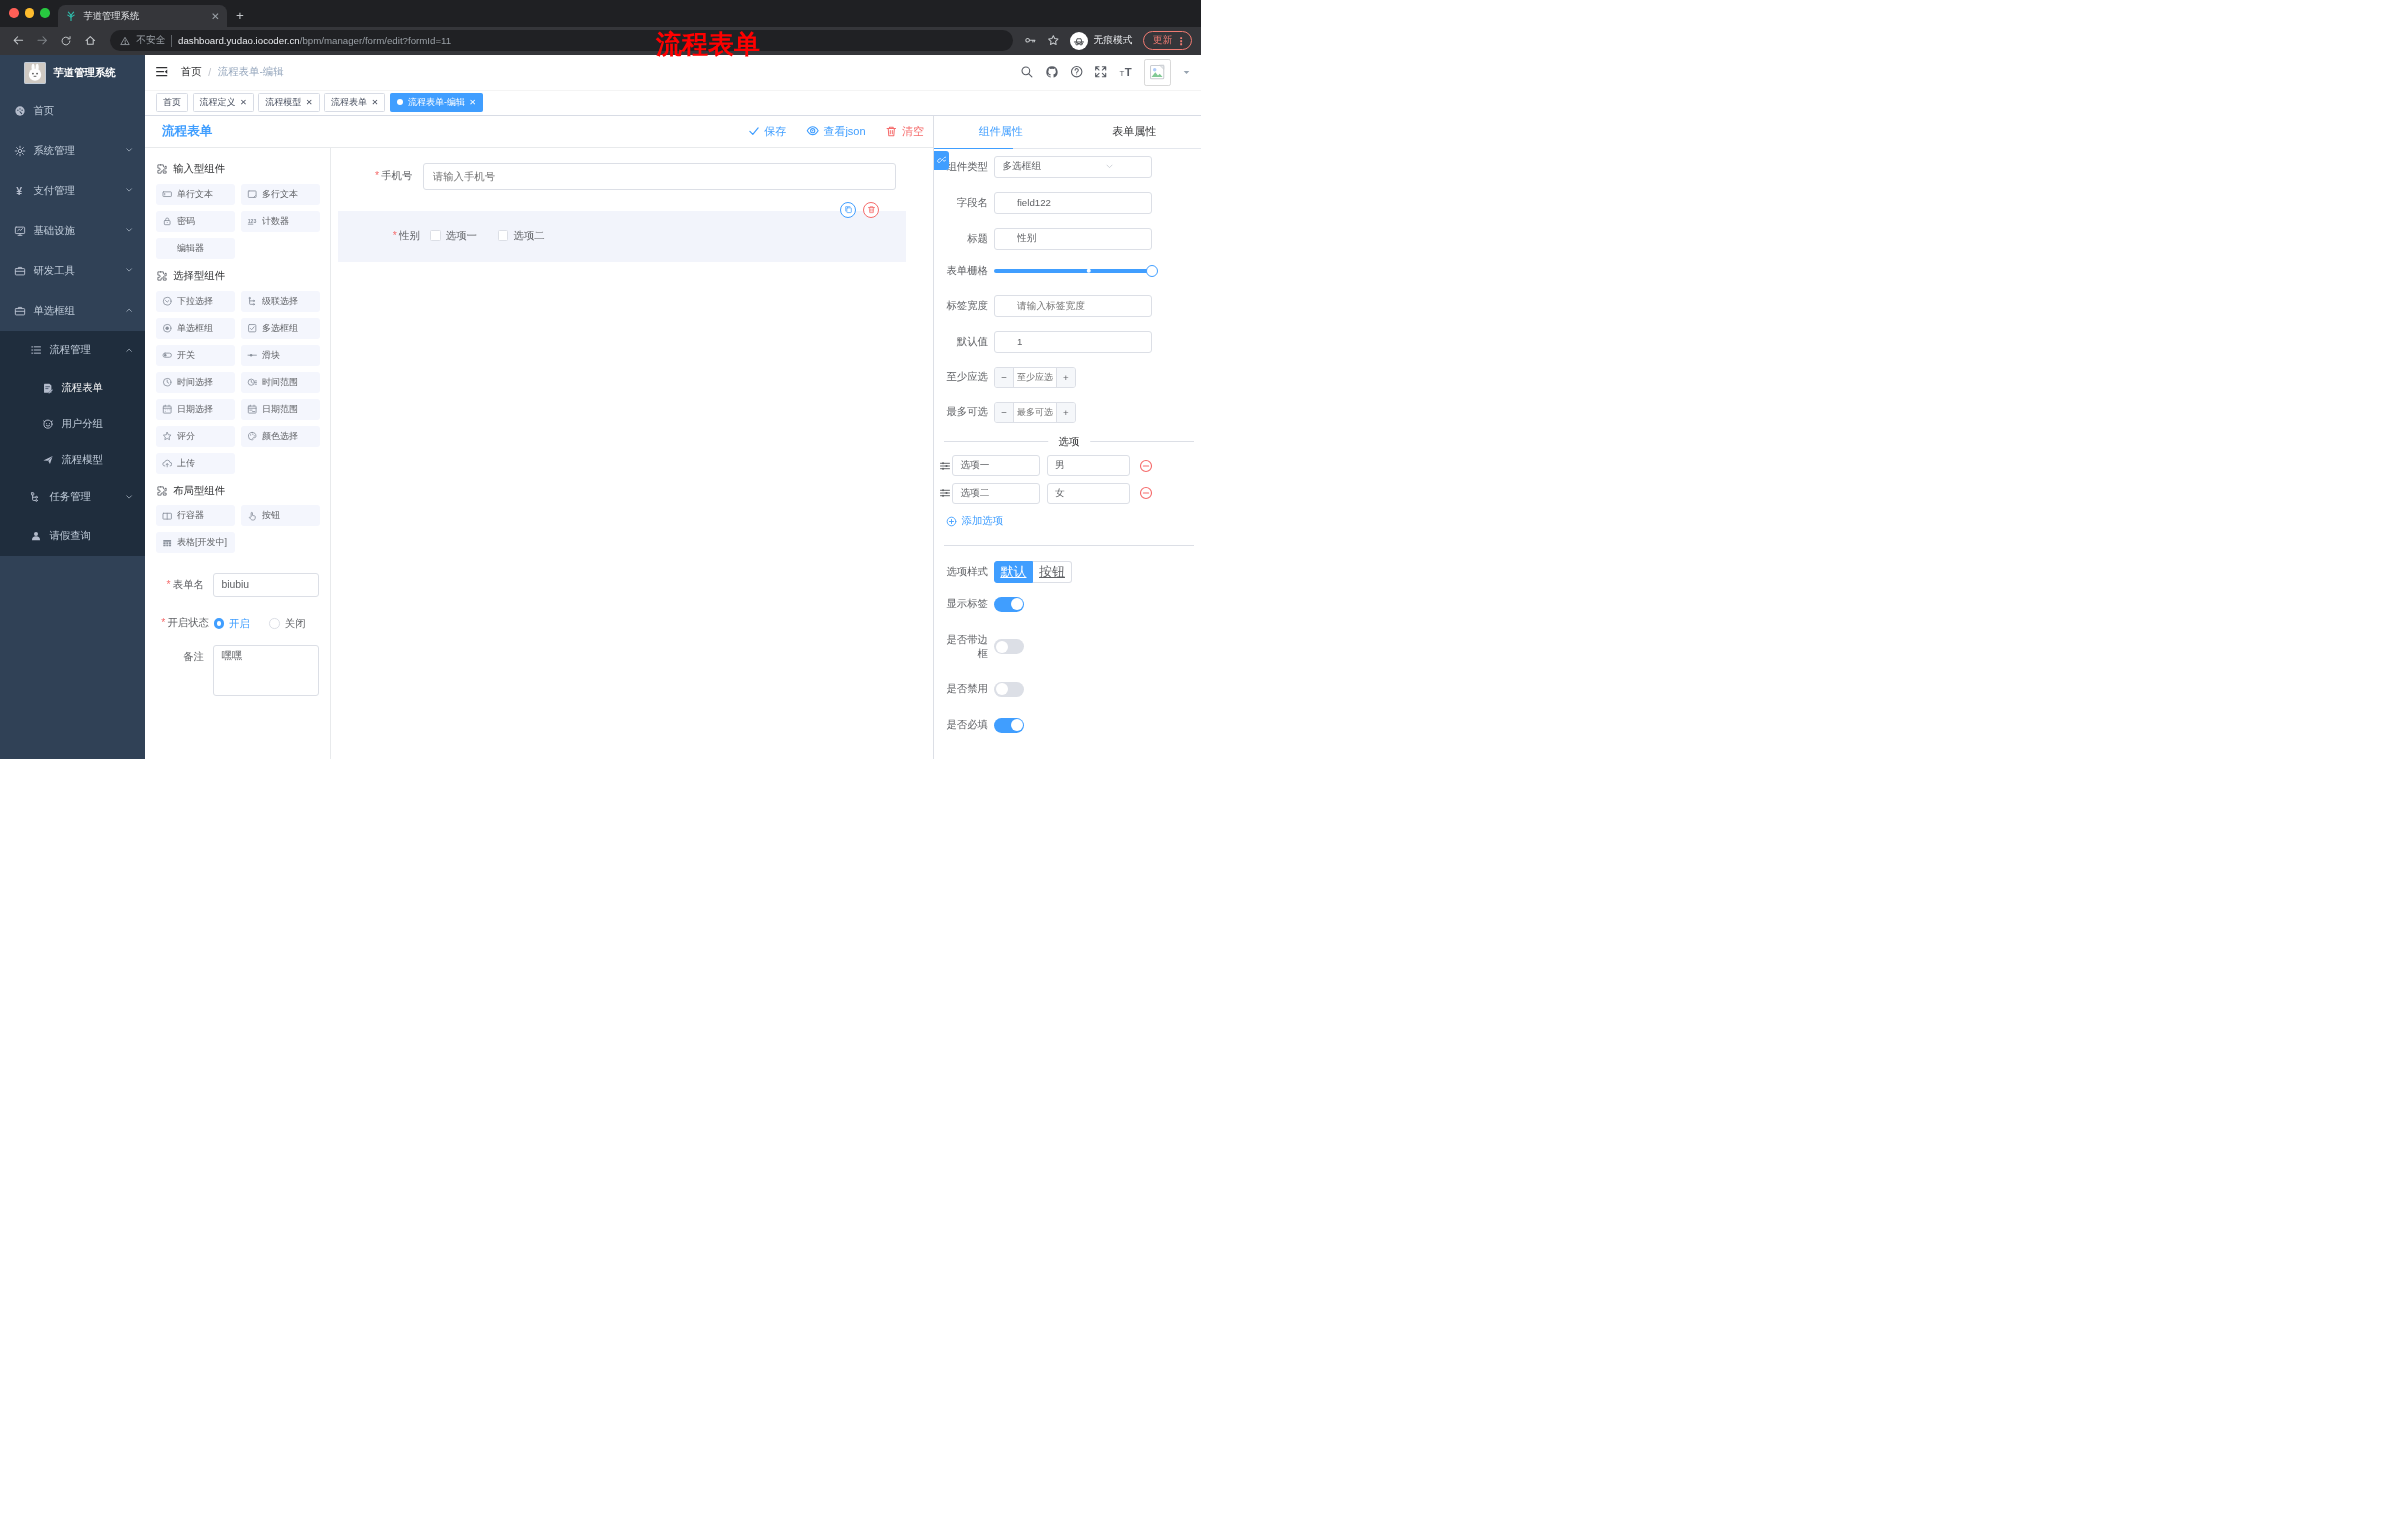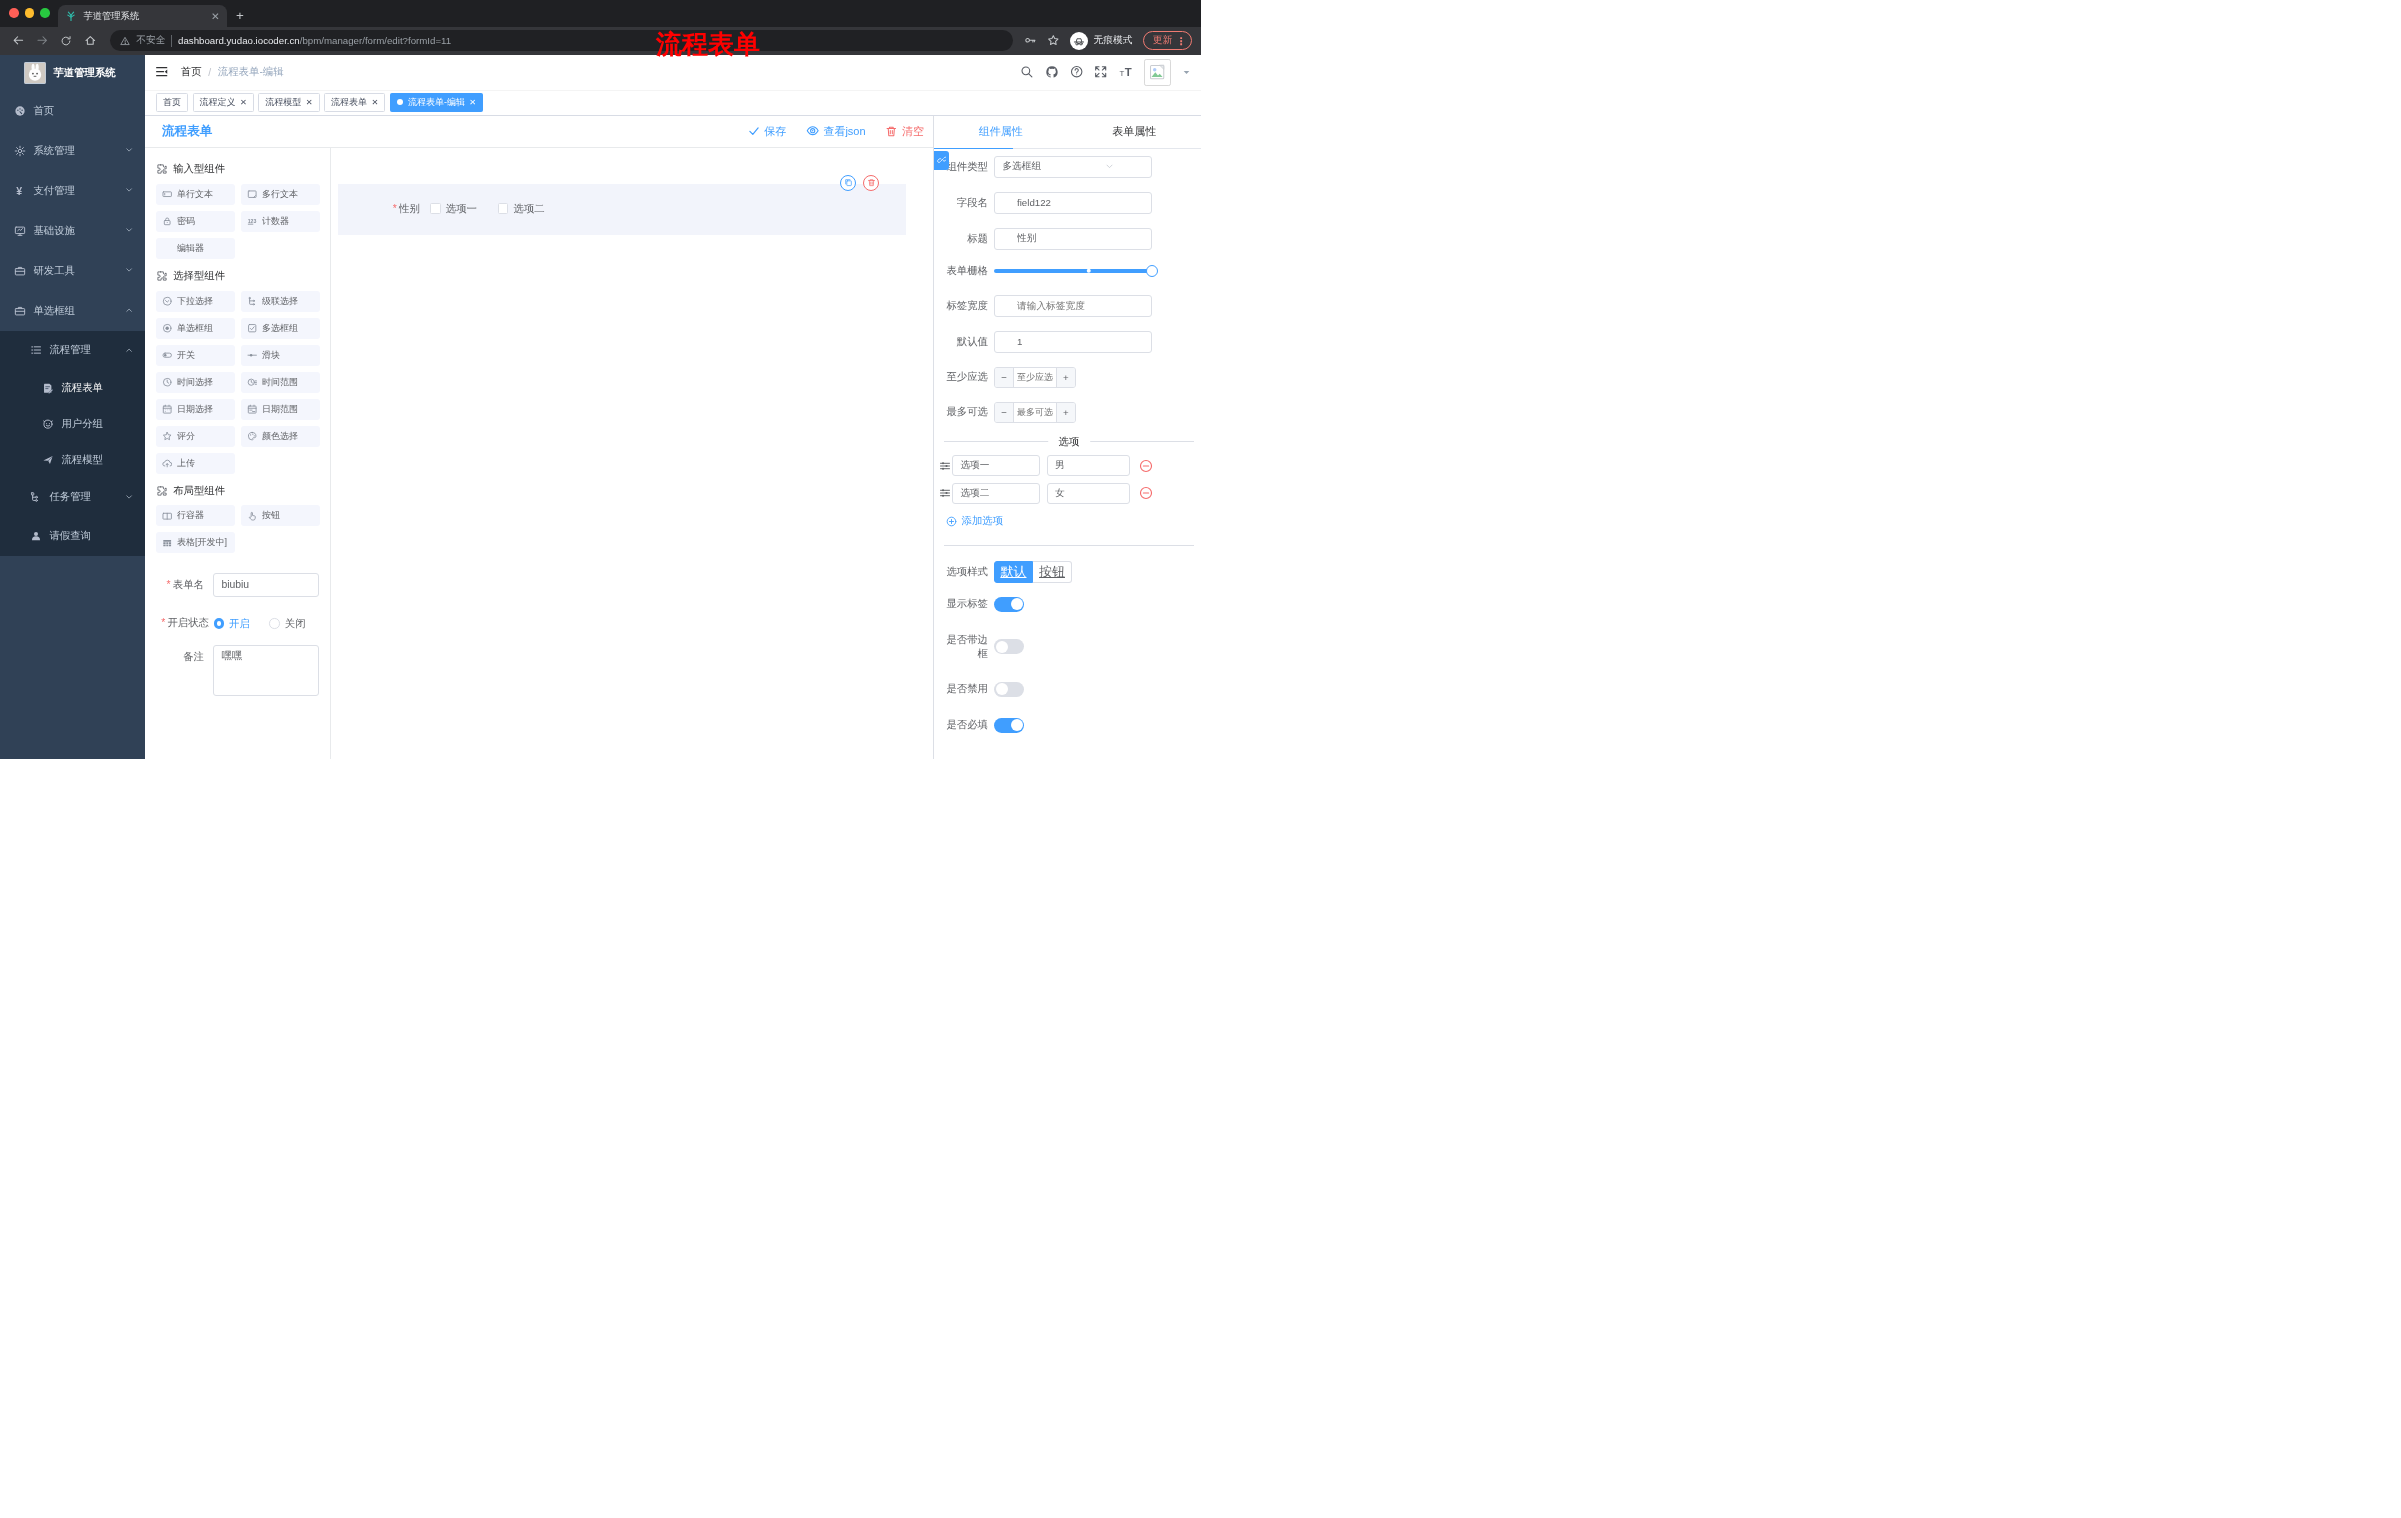--- a/index.html
+++ b/index.html
@@ -767,20 +767,24 @@
                   </span>
                 </div>
                 <div class="frow">
                   <span class="flabel">备注</span>
                   <span class="fctl"><textarea class="tarea" style="">嘿嘿</textarea></span>
                 </div>
               </div>
             </div>
 
           <div class="canvas">
+            <div class="crow">
+              <span class="clabel req">手机号</span>
+              <input class="cinput" placeholder="请输入手机号" style="">
+            </div>
             <div class="selrow">
               <div class="rowacts">
                 <span class="circbtn copy">
                     <span class="ico">
                       <svg viewBox="0 0 16 16" width="9" height="9" fill="none" stroke="currentColor" stroke-width="1.3" stroke-linecap="round" stroke-linejoin="round">
                         <rect x="5" y="5" width="8" height="8.5" rx="1"></rect>
                         <path d="M10.5 3H3v7.5"></path>
                       </svg>
                     </span>
                   </span>

